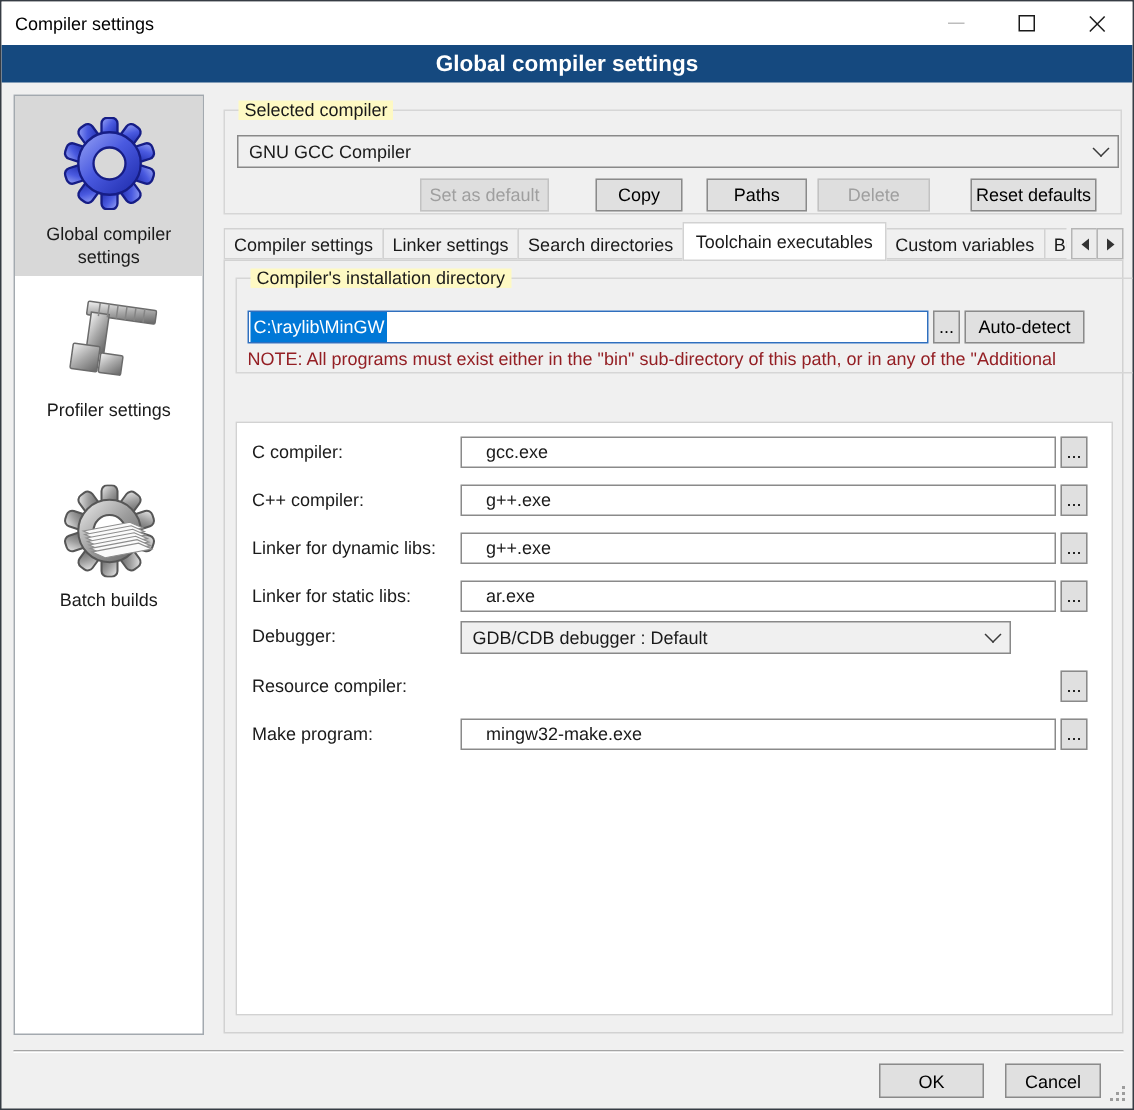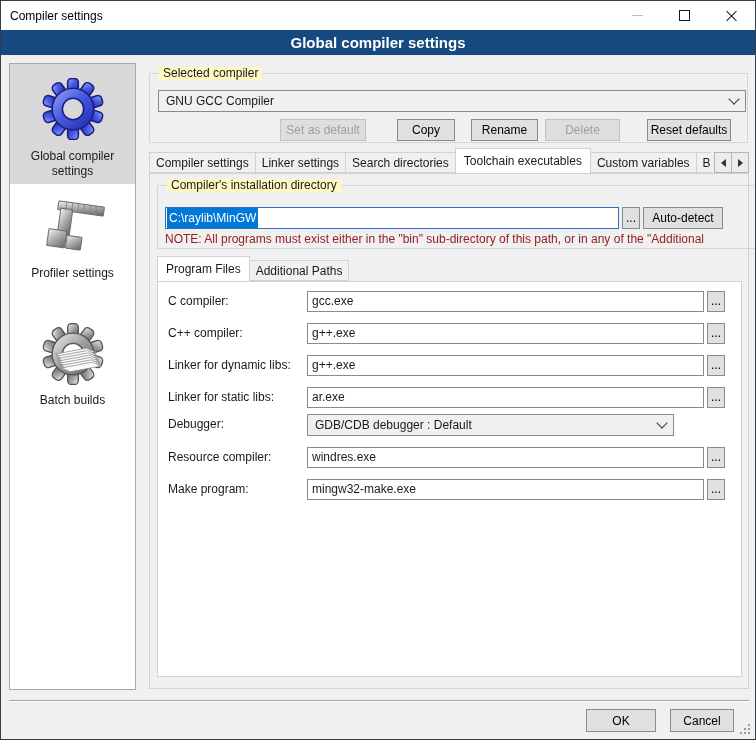--- a/index.html
+++ b/index.html
@@ -82,21 +82,21 @@
     border:1px solid #2f6fbe;display:flex;align-items:center;padding:0 1px;overflow:hidden;}
   .sel-text{background:#0078d7;color:#fff;padding:5px 2px;white-space:nowrap;}
   .b-browse-path{left:464px;top:21px;width:18px;height:22px;}
   .b-autodetect{left:485px;top:21px;width:80px;height:22px;}
   .note{position:absolute;left:7px;top:46px;width:570px;height:15px;overflow:hidden;white-space:nowrap;color:#941f24;}
 
   
   .frow{position:absolute;left:0;width:100%;height:22px;}
   .flabel{position:absolute;left:10px;top:0;line-height:21px;}
   .ftext{position:absolute;left:149px;top:0;width:397px;height:21px;box-sizing:border-box;background:#fff;
-    border:1px solid #8a8a8a;line-height:19px;padding:0 4px;overflow:hidden;white-space:nowrap;}
+    border:1px solid #8a8a8a;line-height:19px;padding:0 16px;overflow:hidden;white-space:nowrap;}
   .fbrowse{left:549px;top:0;width:18px;height:21px;line-height:19px;}
   .fcombo{left:149px;top:0;width:367px;height:22px;}
   .r0{top:9px}.r1{top:41px}.r2{top:73px}.r3{top:105px}.r4{top:132px}.r5{top:165px}.r6{top:197px}
 
   
   .divider{position:absolute;left:8px;top:699px;width:740px;height:0;border-top:1px solid #a5a5a5;border-bottom:1px solid #fff;}
   .b-ok{left:585px;top:708px;width:70px;height:23px;}
   .b-cancel{left:669px;top:708px;width:64px;height:23px;}
   .grip{position:absolute;right:4px;bottom:4px;width:12px;height:12px;}
   .grip-dot{position:absolute;left:1px;top:1px;width:2px;height:2px;background:transparent;
@@ -213,21 +213,21 @@
   </div>
 
   <div class="grp grp1">
     <span class="grp-legend">Selected compiler</span>
     <div class="combo combo-compiler">
       <span>GNU GCC Compiler</span>
       <span class="chev"></span>
     </div>
     <button class="btn disabled b-setdefault">Set as default</button>
     <button class="btn b-copy">Copy</button>
-    <button class="btn b-rename">Rename</button>
+    <button class="btn b-rename">Paths</button>
     <button class="btn disabled b-delete">Delete</button>
     <button class="btn b-reset">Reset defaults</button>
   </div>
 
   <div class="tabstrip ts-outer">
     <div class="tabs-clip">
       <div class="tab">Compiler settings</div>
       <div class="tab">Linker settings</div>
       <div class="tab">Search directories</div>
       <div class="tab selected">Toolchain executables</div>
@@ -249,24 +249,20 @@
   <div class="grp grp2">
     <span class="grp-legend">Compiler's installation directory</span>
     <div class="path-box">
       <span class="sel-text">C:\raylib\MinGW</span>
     </div>
     <button class="btn b-browse-path">...</button>
     <button class="btn b-autodetect">Auto-detect</button>
     <div class="note">NOTE: All programs must exist either in the "bin" sub-directory of this path, or in any of the "Additional</div>
   </div>
 
-  <div class="tabstrip ts-inner">
-    <div class="tab selected">Program Files</div>
-    <div class="tab">Additional Paths</div>
-  </div>
 
   <div class="page-inner">
     <div class="frow r0">
       <span class="flabel">C compiler:</span>
       <div class="ftext"><span>gcc.exe</span></div>
       <button class="btn fbrowse">...</button>
     </div>
     <div class="frow r1">
       <span class="flabel">C++ compiler:</span>
       <div class="ftext"><span>g++.exe</span></div>
@@ -284,21 +280,20 @@
     </div>
     <div class="frow r4">
       <span class="flabel">Debugger:</span>
       <div class="combo fcombo" style="position:absolute;">
         <span>GDB/CDB debugger : Default</span>
         <span class="chev"></span>
       </div>
     </div>
     <div class="frow r5">
       <span class="flabel">Resource compiler:</span>
-      <div class="ftext"><span>windres.exe</span></div>
       <button class="btn fbrowse">...</button>
     </div>
     <div class="frow r6">
       <span class="flabel">Make program:</span>
       <div class="ftext"><span>mingw32-make.exe</span></div>
       <button class="btn fbrowse">...</button>
     </div>
   </div>
 
   <div class="divider"></div>

